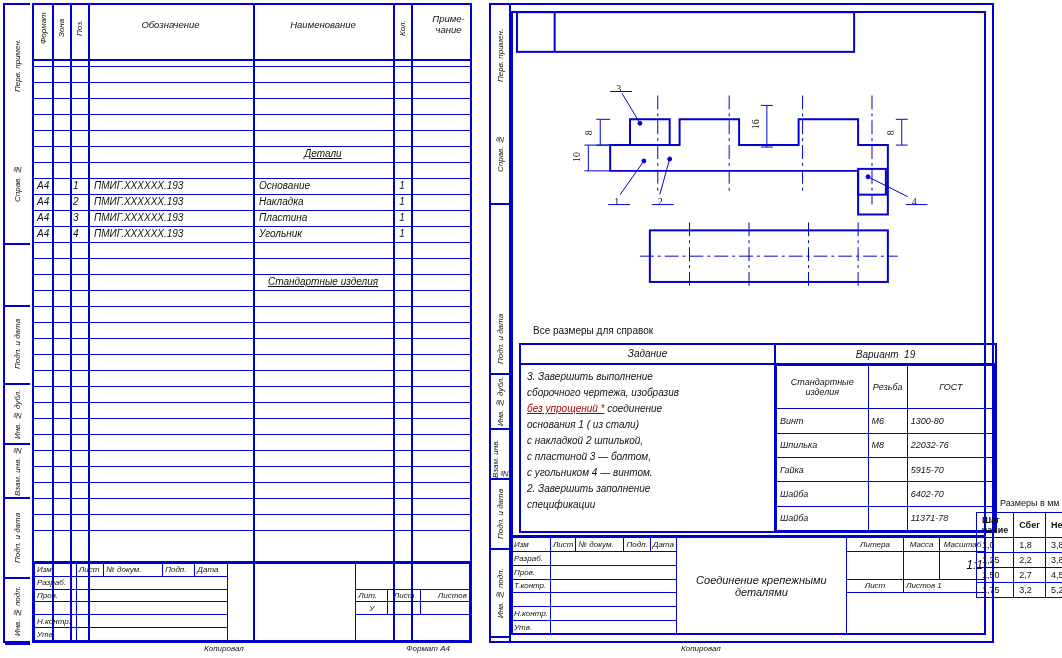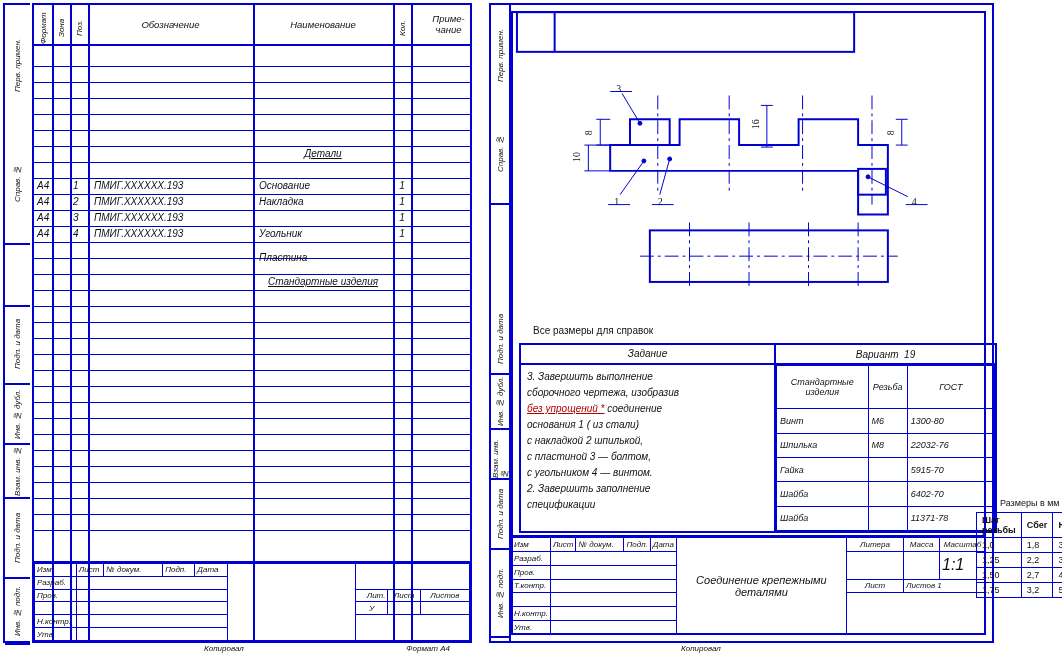--- a/index.html
+++ b/index.html
@@ -29,21 +29,21 @@
     position: absolute; top: 3px; left: 3px; width: 27px; height: 640px;
     border: 2px solid #0000D0; border-right: none;
     font-size: 8px; color:#111;
   }
   .vcell { position:absolute; left:0; width:100%; border-top:2px solid #0000D0; text-align:center;
            display:flex; align-items:center; justify-content:center;
            writing-mode: vertical-rl; transform: rotate(180deg); font-style:italic;}
   .vsep { position:absolute; left:0; width:100%; border-top:2px solid #0000D0; height:0;}
 
   
-  .hdr-row { position:absolute; left:0; top:0; right:0; height:41px; border-bottom:2px solid #0000D0;}
+  .hdr-row { position:absolute; left:0; top:0; right:0; height:56px; border-bottom:2px solid #0000D0;}
   .col { position:absolute; top:0; bottom:0; border-left:2px solid #0000D0;}
   .cL-a { left:0; width:18px; border-left:none;} 
   .cL-b { left:18px; width:18px;} 
   .cL-c { left:36px; width:18px;} 
   .cL-d { left:54px; width:165px;} 
   .cL-e { left:219px; width:140px;} 
   .cL-f { left:359px; width:18px;} 
   .cL-g { left:377px; right:0;} 
 
   .hdrtxt { position:absolute; text-align:center; font-style:italic; font-size:9.5px; }
@@ -174,21 +174,21 @@
         <div class="cell " style="top: 128px; left: 222px; width: 137px; height: 16px;">Основание</div>
         <div class="cell " style="top: 128px; left: 359px; width: 18px; height: 16px; text-align: center;">1</div>
         <div class="cell " style="top: 144px; left: 0px; width: 18px; height: 16px;">А4</div>
         <div class="cell " style="top: 144px; left: 36px; width: 18px; height: 16px;">2</div>
         <div class="cell " style="top: 144px; left: 57px; width: 162px; height: 16px;">ПМИГ.ХХХХХХ.193</div>
         <div class="cell " style="top: 144px; left: 222px; width: 137px; height: 16px;">Накладка</div>
         <div class="cell " style="top: 144px; left: 359px; width: 18px; height: 16px; text-align: center;">1</div>
         <div class="cell " style="top: 160px; left: 0px; width: 18px; height: 16px;">А4</div>
         <div class="cell " style="top: 160px; left: 36px; width: 18px; height: 16px;">3</div>
         <div class="cell " style="top: 160px; left: 57px; width: 162px; height: 16px;">ПМИГ.ХХХХХХ.193</div>
-        <div class="cell " style="top: 160px; left: 222px; width: 158px; height: 16px; margin-top: 40px;">Пластина</div>
+        <div class="cell " style="top: 160px; left: 222px; width: 158px; height: 16px;">Пластина</div>
         <div class="cell " style="top: 160px; left: 359px; width: 18px; height: 16px; text-align: center;">1</div>
         <div class="cell " style="top: 176px; left: 0px; width: 18px; height: 16px;">А4</div>
         <div class="cell " style="top: 176px; left: 36px; width: 18px; height: 16px;">4</div>
         <div class="cell " style="top: 176px; left: 57px; width: 162px; height: 16px;">ПМИГ.ХХХХХХ.193</div>
         <div class="cell " style="top: 176px; left: 222px; width: 137px; height: 16px;">Угольник</div>
         <div class="cell " style="top: 176px; left: 359px; width: 18px; height: 16px; text-align: center;">1</div>
         <div class="cell underline" style="top: 224px; left: 219px; width: 140px; height: 16px; text-align: center;">Стандартные изделия</div>
       </div>
 
     <div class="tbL">
@@ -203,23 +203,23 @@
           <td rowspan="6" style="width:120px"></td>
           <td colspan="3" rowspan="2" style="text-align:center"></td>
         </tr>
         <tr style="height:12px;">
               <td>Разраб.</td>
               <td colspan="4"></td>
             </tr>
         <tr style="height:12px;">
               <td>Пров.</td>
               <td colspan="4"></td>
-          <td style="width:30px;text-align:right">Лит.</td>
+          <td style="width:30px;text-align:left">Лит.</td>
           <td style="width:30px;text-align:center">Лист</td>
-          <td style="width:46px;text-align:center">Листов</td>
+          <td style="width:46px;text-align:right">Листов</td>
         </tr>
         <tr style="height:12px;">
               <td></td>
               <td colspan="4"></td>
           <td style="text-align:center">У</td>
               <td></td>
               <td></td>
             </tr>
         <tr style="height:12px;">
               <td>Н.контр.</td>
@@ -391,21 +391,21 @@
           <td rowspan="7" style="width:170px;text-align:center;font-size:11px">Соединение крепежными деталями</td>
           <td colspan="2" style="text-align:center;width:46px">Литера</td>
           <td style="text-align:center;width:36px">Масса</td>
           <td style="text-align:center;width:46px">Масштаб</td>
         </tr>
         <tr style="height:11px">
               <td>Разраб.</td>
               <td colspan="4"></td>
           <td colspan="2" rowspan="2"></td>
               <td rowspan="2"></td>
-          <td rowspan="2" style="text-align:left;font-size:16px">1:1</td>
+          <td rowspan="2" style="text-align:right;font-size:12px">1:1</td>
             </tr>
         <tr style="height:11px">
               <td>Пров.</td>
               <td colspan="4"></td>
             </tr>
         <tr style="height:11px">
               <td>Т.контр.</td>
               <td colspan="4"></td>
           <td colspan="2" style="text-align:center">Лист</td>
           <td colspan="2" style="text-align:left">Листов 1</td>
@@ -426,21 +426,21 @@
       </tbody>
         </table>
     </div>
     <div class="footer-kop" style="left:190px; bottom:-12px;">Копировал</div>
   </div>
 
   <div class="sizes-title">Размеры в мм</div>
   <table class="sizes-tbl">
     <tbody>
         <tr>
-          <th>Шаг резьбы</th>
+          <th>Шаг чание</th>
           <th>Сбег</th>
           <th>Недорез</th>
         </tr>
     </tbody>
       <tbody id="sizesBody">
         <tr>
           <td>1,0</td>
           <td>1,8</td>
           <td>3,8</td>
         </tr>

